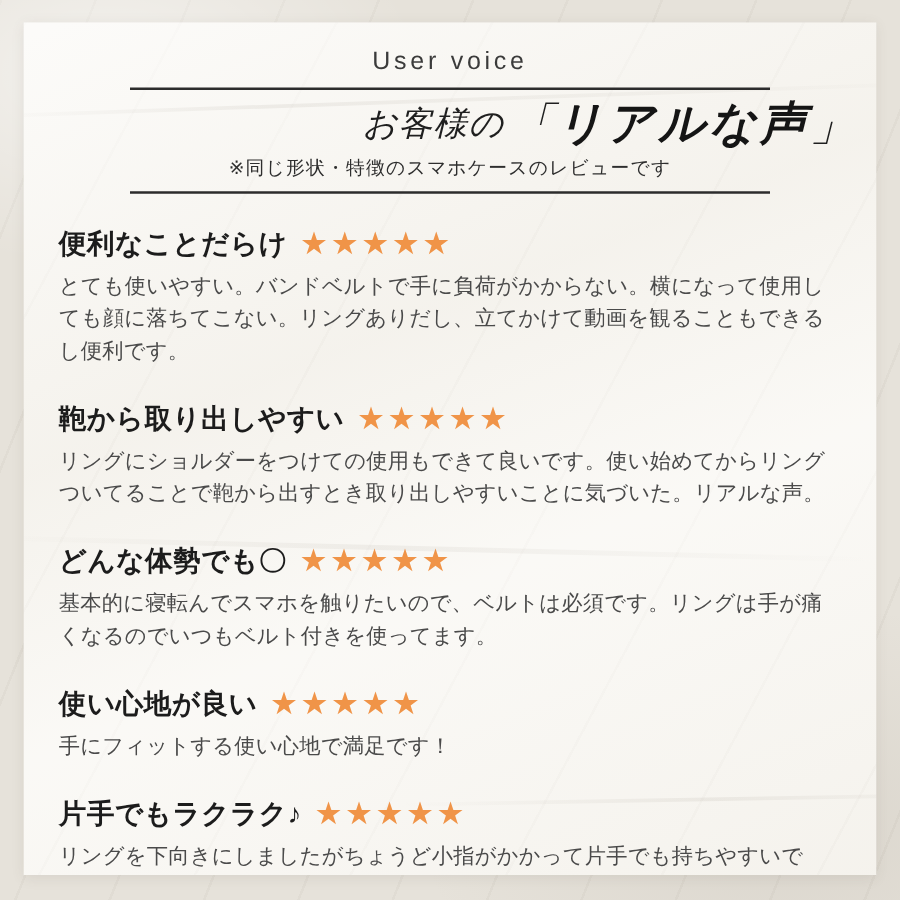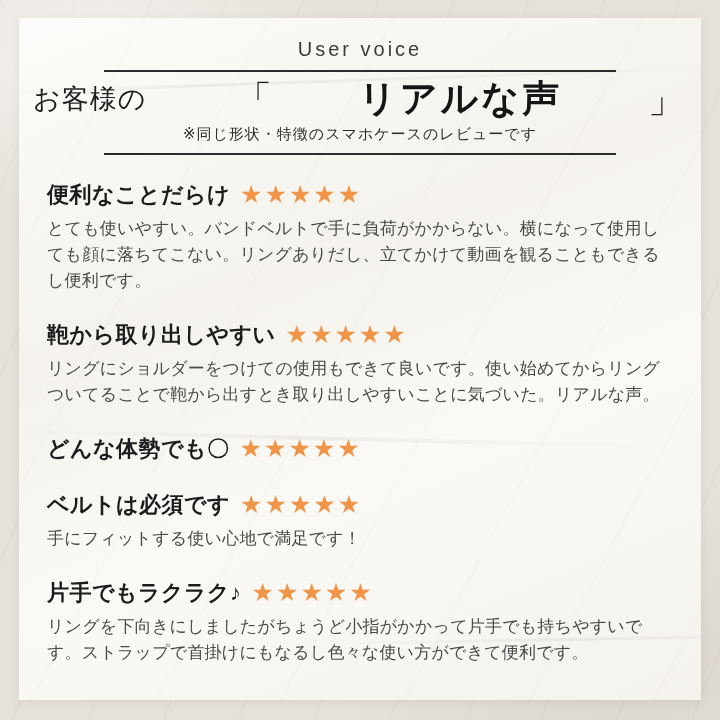--- a/index.html
+++ b/index.html
@@ -41,22 +41,23 @@
   .eyebrow {
     font-size: 20px; letter-spacing: 3px; color: #3b3b3b; font-weight: 400;
   }
   .rule {
     width: 512px; height: 2px; background: #2c2c2c; margin: 9px auto 0 auto;
   }
   .main-title {
     margin-top: 7px;
     font-size: 27px; font-weight: 400; color: #1f1f1f;
     letter-spacing: 1px;
-    display: flex; align-items: center; justify-content: space-between;
+    display: flex; align-items: center; justify-content: flex-end;
     line-height: 1.1;
+    font-style: italic;
   }
   .main-title .bracket { font-size: 36px; font-weight: 300; color: #1f1f1f; }
   .main-title .bracket.open { align-self: flex-start; margin-left: 4px; }
   .main-title .bracket.close { align-self: flex-end; margin-right: 2px; }
   .main-title .emph { font-size: 37px; font-weight: 800; letter-spacing: 3px; color: #151515; }
   .note {
     margin-top: 5px; font-size: 15px; color: #2e2e2e; letter-spacing: 1px;
   }
   .rule.bottom { margin-top: 9px; }
 
@@ -114,25 +115,26 @@
         <span class="stars">★★★★★</span>
       </div>
       <p class="review-body">リングにショルダーをつけての使用もできて良いです。使い始めてからリングついてることで鞄から出すとき取り出しやすいことに気づいた。リアルな声。</p>
     </article>
 
     <article class="review">
       <div class="review-head">
         <span class="review-title">どんな体勢でも〇</span>
         <span class="stars">★★★★★</span>
       </div>
+      <p class="review-body">基本的に寝転んでスマホを触りたいので、ベルトは必須です。リングは手が痛くなるのでいつもベルト付きを使ってます。</p>
     </article>
 
     <article class="review">
       <div class="review-head">
-        <span class="review-title">ベルトは必須です</span>
+        <span class="review-title">使い心地が良い</span>
         <span class="stars">★★★★★</span>
       </div>
       <p class="review-body">手にフィットする使い心地で満足です！</p>
     </article>
 
     <article class="review">
       <div class="review-head">
         <span class="review-title">片手でもラクラク♪</span>
         <span class="stars">★★★★★</span>
       </div>

